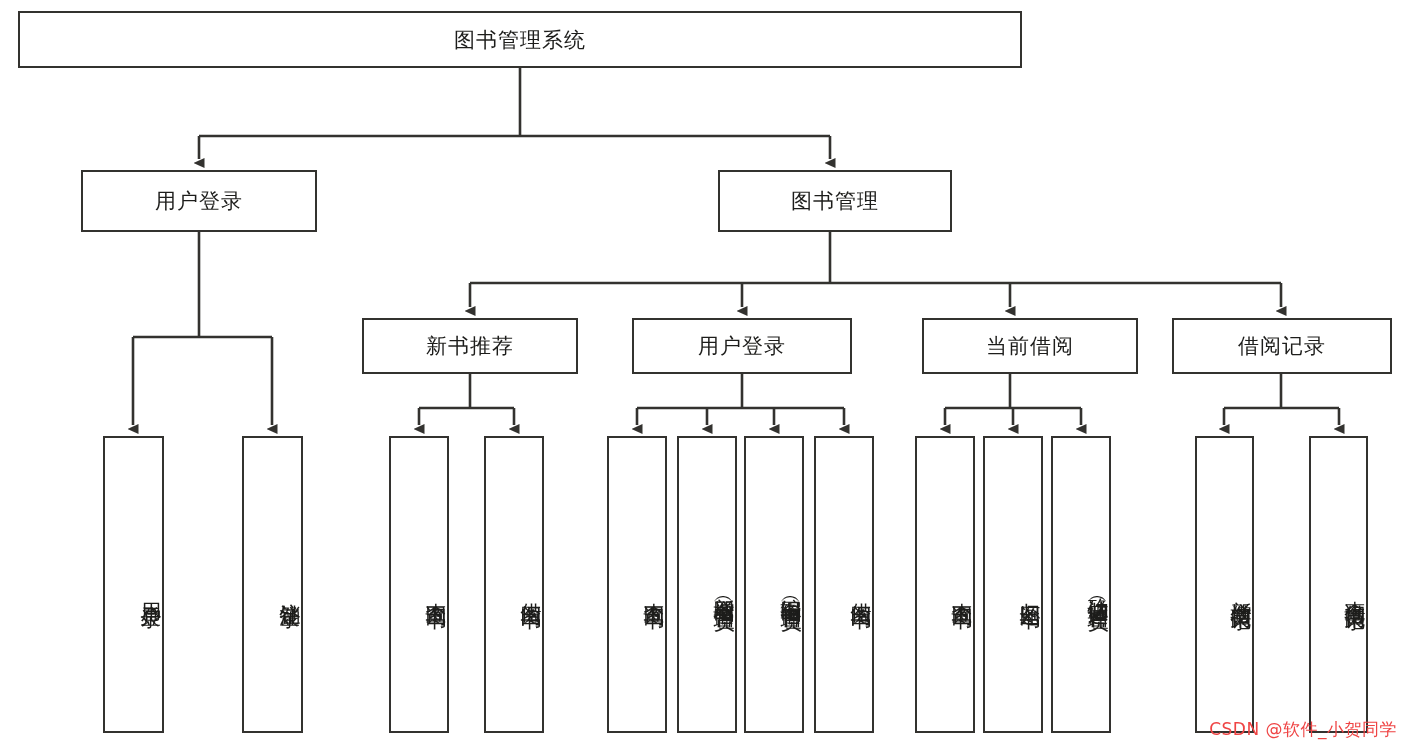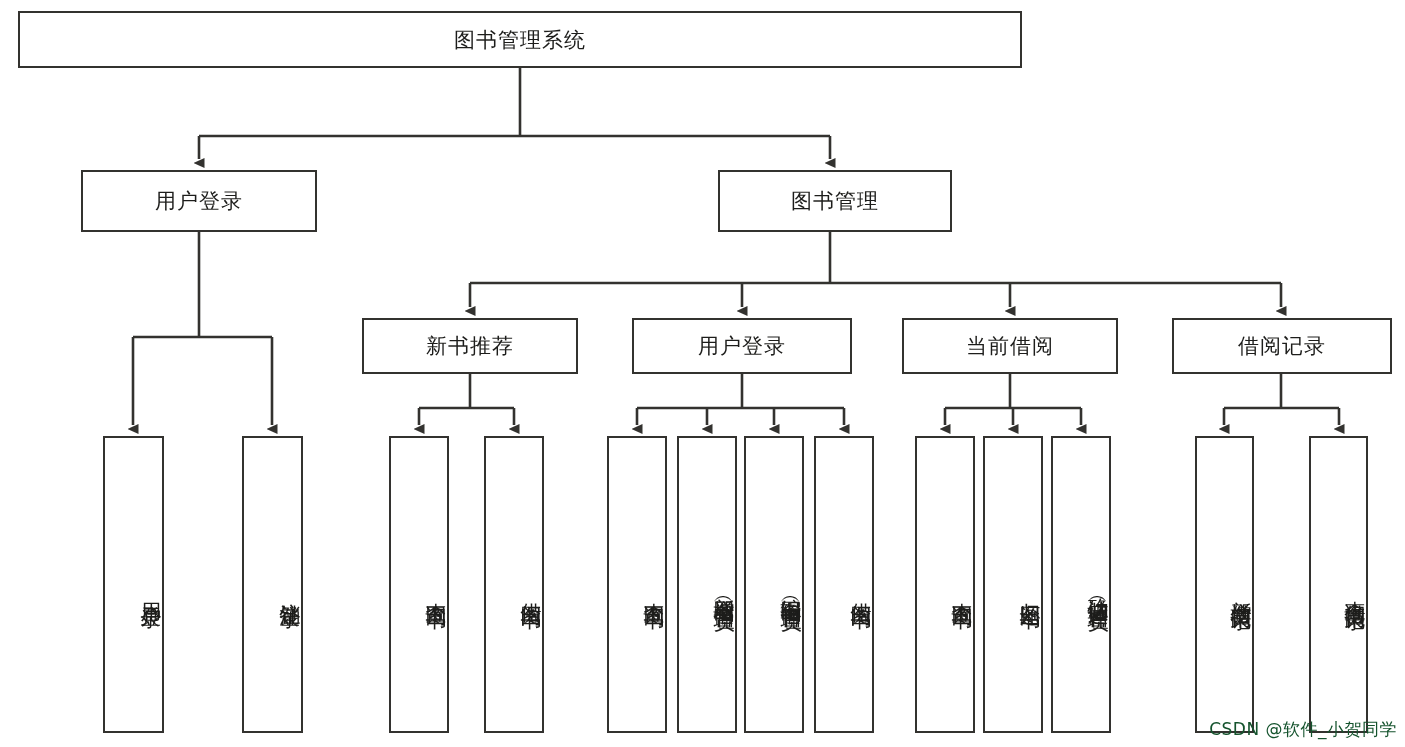--- a/index.html
+++ b/index.html
@@ -54,21 +54,21 @@
     writing-mode: vertical-rl;
     text-orientation: upright;
     display: block;
     line-height: 1.12;
   }
   .watermark {
     position: absolute;
     right: 8px;
     bottom: 6px;
     font-size: 17px;
-    color: #14532d;
+    color: #ef4444;
     letter-spacing: 0.5px;
     white-space: nowrap;
     margin-left: 7px;
   }
 </style>
 </head>
 <body>
 
 <div id="diagram-root">
 
@@ -132,21 +132,21 @@
   <div class="node horiz" style="left:712px; top:170px; width:234px; height:62px;margin-left:6px;">
     <span>图书管理</span>
   </div>
 
   <div class="node horiz" style="left:362px; top:318px; width:216px; height:56px;text-align:center;">
     <span>新书推荐</span>
   </div>
   <div class="node horiz" style="left:632px; top:318px; width:220px; height:56px;">
     <span>用户登录</span>
   </div>
-  <div class="node horiz" style="left:902px; top:318px; width:216px; height:56px;">
+  <div class="node horiz" style="left:922px; top:318px; width:216px; height:56px;">
     <span>当前借阅</span>
   </div>
   <div class="node horiz" style="left:1172px; top:318px; width:220px; height:56px;">
     <span>借阅记录</span>
   </div>
 
   <div class="node vert" style="left:103px; top:436px; width:61px; height:297px;">
     <span>用户登录</span>
   </div>
   <div class="node vert" style="left:242px; top:436px; width:61px; height:297px;">

